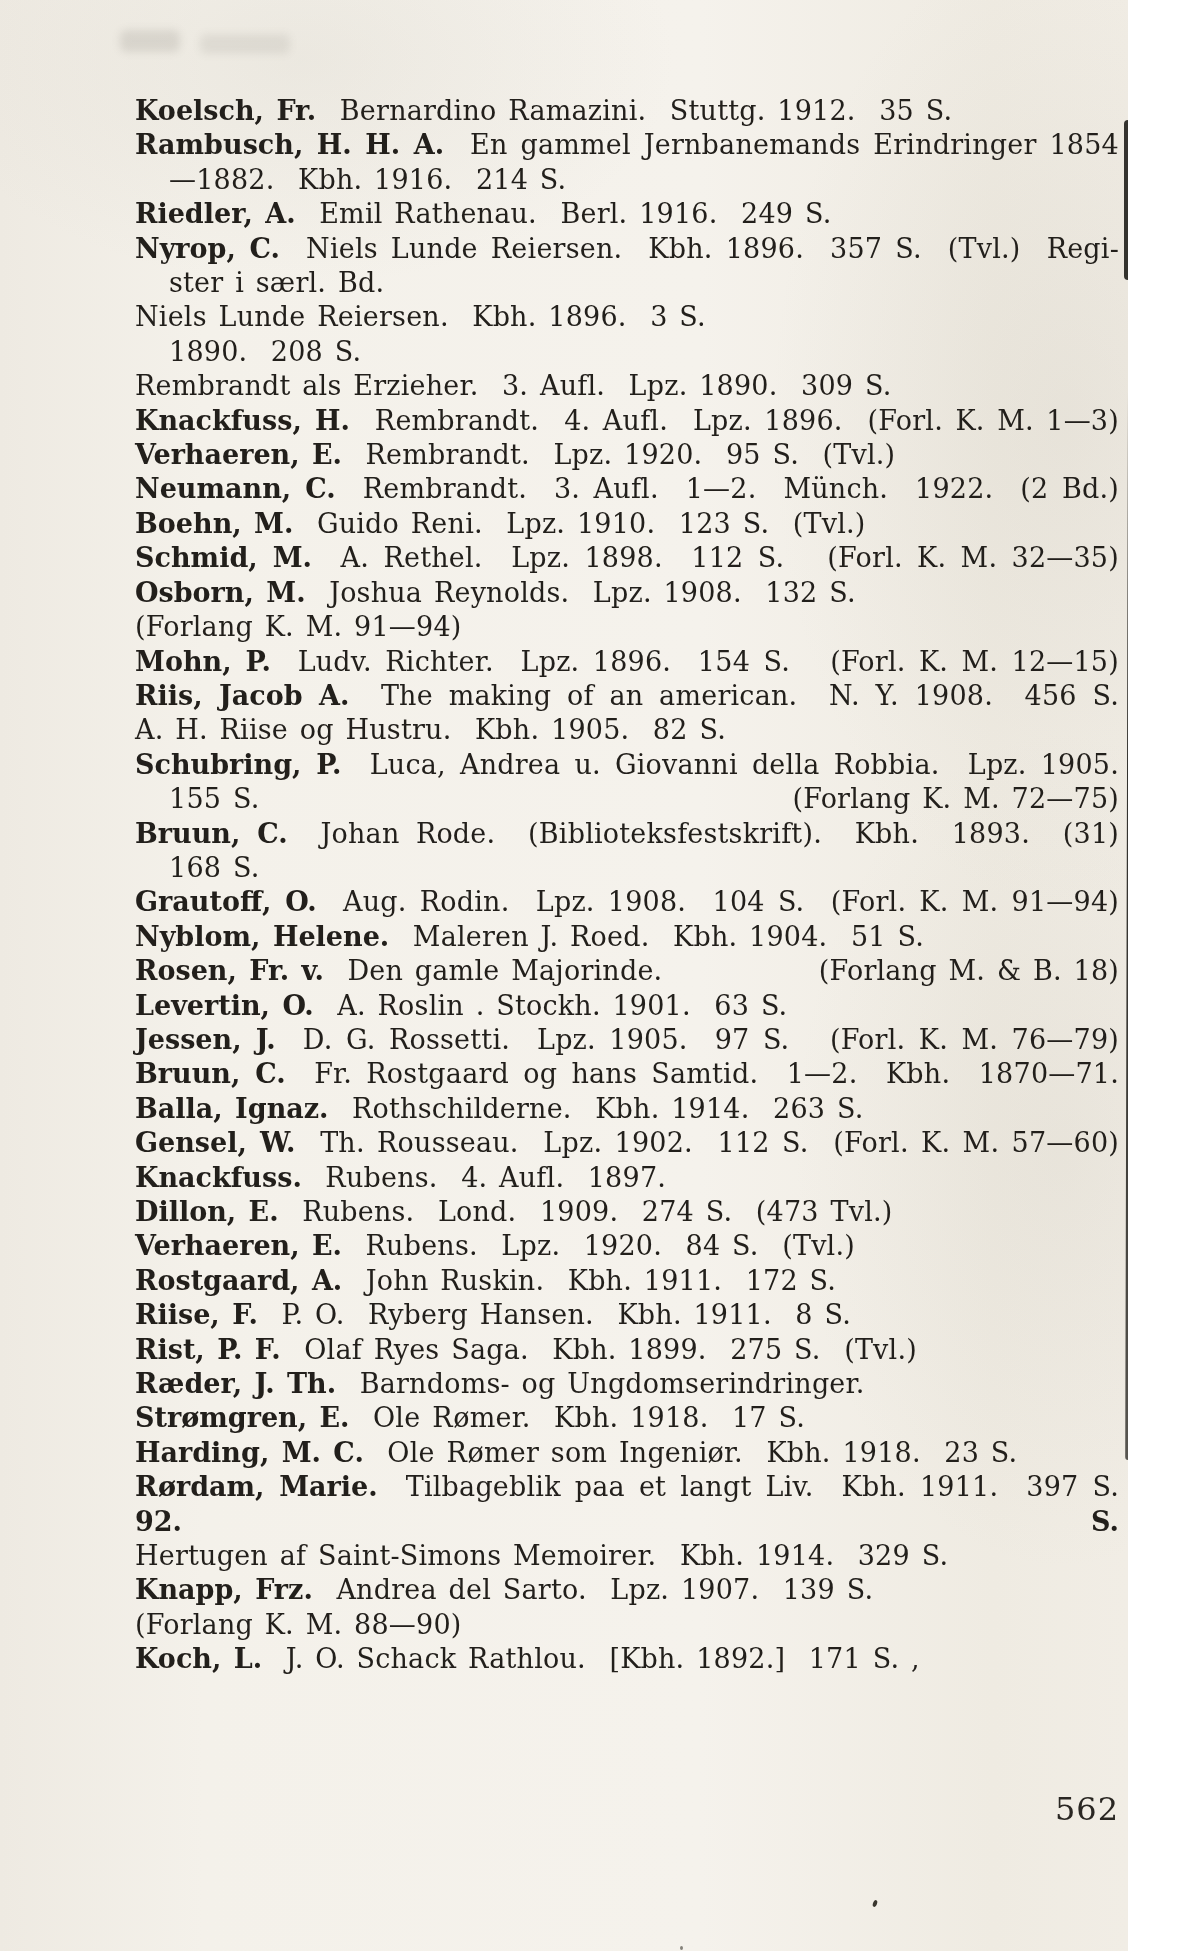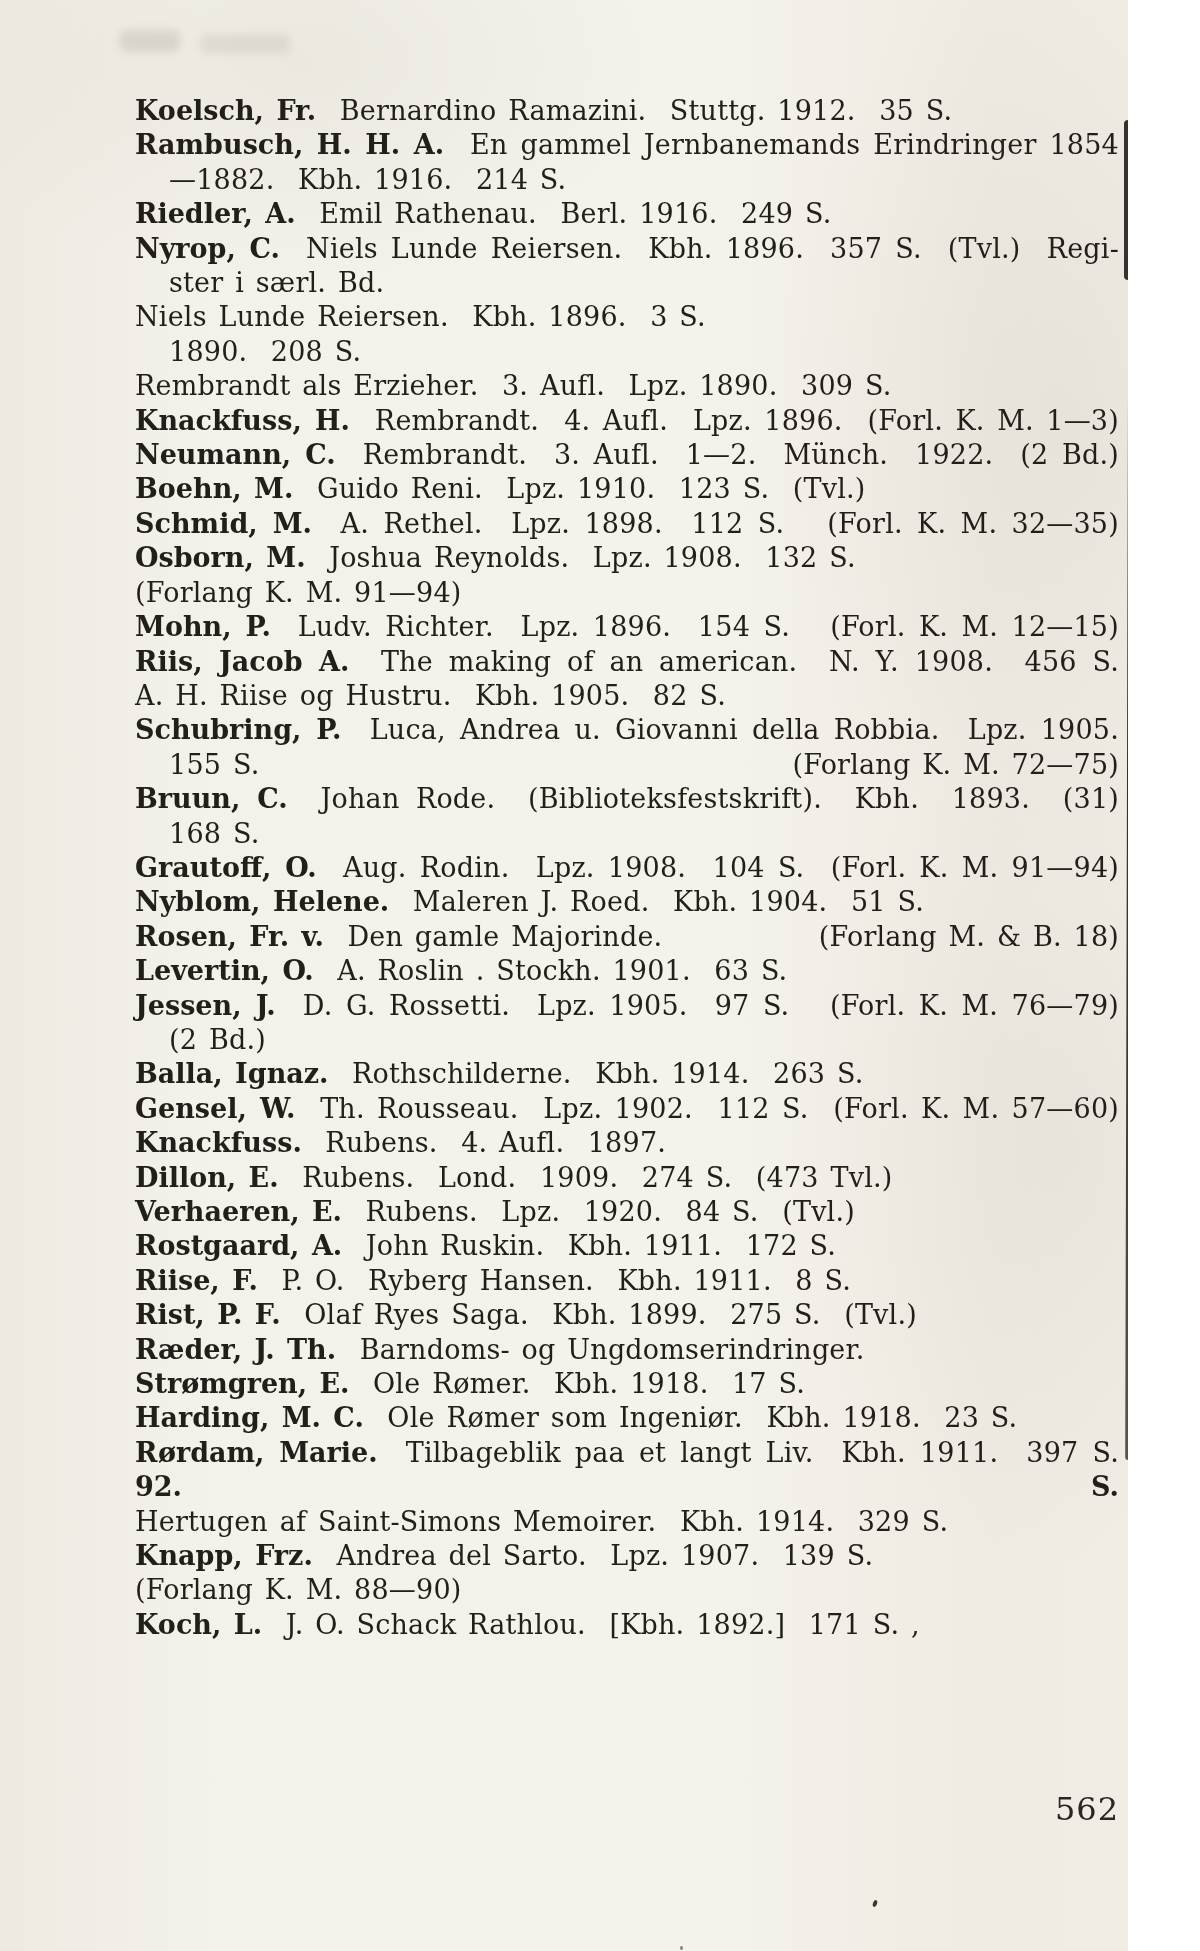--- a/index.html
+++ b/index.html
@@ -63,38 +63,39 @@
       <div class="line"><span><span class="b">Koelsch, Fr.</span>  Bernardino Ramazini.  Stuttg. 1912.  35 S.</span></div>
       <div class="line just"><span><span class="b">Rambusch, H. H. A.</span>  En gammel Jernbanemands Erindringer 1854</span></div>
       <div class="line ind"><span>—1882.  Kbh. 1916.  214 S.</span></div>
       <div class="line"><span><span class="b">Riedler, A.</span>  Emil Rathenau.  Berl. 1916.  249 S.</span></div>
       <div class="line just"><span><span class="b">Nyrop, C.</span>  Niels Lunde Reiersen.  Kbh. 1896.  357 S.  (Tvl.)  Regi-</span></div>
       <div class="line ind"><span>ster i særl. Bd.</span></div>
       <div class="line"><span>Niels Lunde Reiersen.  Kbh. 1896.  3 S.</span></div>
       <div class="line ind"><span>1890.  208 S.</span></div>
       <div class="line"><span>Rembrandt als Erzieher.  3. Aufl.  Lpz. 1890.  309 S.</span></div>
       <div class="line just"><span><span class="b">Knackfuss, H.</span>  Rembrandt.  4. Aufl.  Lpz. 1896.  (Forl. K. M. 1—3)</span></div>
+      <div class="line"><span><span class="b">Verhaeren, E.</span>  Rembrandt.  Lpz. 1920.  95 S.  (Tvl.)</span></div>
       <div class="line just"><span><span class="b">Neumann, C.</span>  Rembrandt.  3. Aufl.  1—2.  Münch.  1922.  (2 Bd.)</span></div>
       <div class="line"><span><span class="b">Boehn, M.</span>  Guido Reni.  Lpz. 1910.  123 S.  (Tvl.)</span></div>
       <div class="line just"><span><span class="b">Schmid, M.</span>  A. Rethel.  Lpz. 1898.  112 S.   (Forl. K. M. 32—35)</span></div>
       <div class="line"><span><span class="b">Osborn, M.</span>  Joshua Reynolds.  Lpz. 1908.  132 S.</span></div>
       <div class="line ronly"><span>(Forlang K. M. 91—94)</span></div>
       <div class="line just"><span><span class="b">Mohn, P.</span>  Ludv. Richter.  Lpz. 1896.  154 S.   (Forl. K. M. 12—15)</span></div>
       <div class="line just"><span><span class="b">Riis, Jacob A.</span>  The making of an american.  N. Y. 1908.  456 S.</span></div>
       <div class="line"><span>A. H. Riise og Hustru.  Kbh. 1905.  82 S.</span></div>
       <div class="line just"><span><span class="b">Schubring, P.</span>  Luca, Andrea u. Giovanni della Robbia.  Lpz. 1905.</span></div>
       <div class="line ind split"><span>155 S.</span><span class="">(Forlang K. M. 72—75)</span></div>
       <div class="line just"><span><span class="b">Bruun, C.</span>  Johan Rode.  (Biblioteksfestskrift).  Kbh.  1893.  (31)</span></div>
       <div class="line ind"><span>168 S.</span></div>
       <div class="line just"><span><span class="b">Grautoff, O.</span>  Aug. Rodin.  Lpz. 1908.  104 S.  (Forl. K. M. 91—94)</span></div>
       <div class="line"><span><span class="b">Nyblom, Helene.</span>  Maleren J. Roed.  Kbh. 1904.  51 S.</span></div>
       <div class="line split"><span><span class="b">Rosen, Fr. v.</span>  Den gamle Majorinde.</span><span class="">(Forlang M. &amp; B. 18)</span></div>
       <div class="line"><span><span class="b">Levertin, O.</span>  A. Roslin . Stockh. 1901.  63 S.</span></div>
       <div class="line just"><span><span class="b">Jessen, J.</span>  D. G. Rossetti.  Lpz. 1905.  97 S.   (Forl. K. M. 76—79)</span></div>
-      <div class="line ind"><span>(2 Bd.)</span></div>
+      <div class="line just"><span><span class="b">Bruun, C.</span>  Fr. Rostgaard og hans Samtid.  1—2.  Kbh.  1870—71.</span></div>
       <div class="line"><span><span class="b">Balla, Ignaz.</span>  Rothschilderne.  Kbh. 1914.  263 S.</span></div>
       <div class="line just"><span><span class="b">Gensel, W.</span>  Th. Rousseau.  Lpz. 1902.  112 S.  (Forl. K. M. 57—60)</span></div>
       <div class="line split"><span><span class="b">Knackfuss.</span>  Rubens.  4. Aufl.  1897.</span></div>
       <div class="line"><span><span class="b">Dillon, E.</span>  Rubens.  Lond.  1909.  274 S.  (473 Tvl.)</span></div>
       <div class="line"><span><span class="b">Verhaeren, E.</span>  Rubens.  Lpz.  1920.  84 S.  (Tvl.)</span></div>
       <div class="line"><span><span class="b">Rostgaard, A.</span>  John Ruskin.  Kbh. 1911.  172 S.</span></div>
       <div class="line"><span><span class="b">Riise, F.</span>  P. O.  Ryberg Hansen.  Kbh. 1911.  8 S.</span></div>
       <div class="line"><span><span class="b">Rist, P. F.</span>  Olaf Ryes Saga.  Kbh. 1899.  275 S.  (Tvl.)</span></div>
       <div class="line"><span><span class="b">Ræder, J. Th.</span>  Barndoms- og Ungdomserindringer.</span></div>
       <div class="line"><span><span class="b">Strømgren, E.</span>  Ole Rømer.  Kbh. 1918.  17 S.</span></div>

